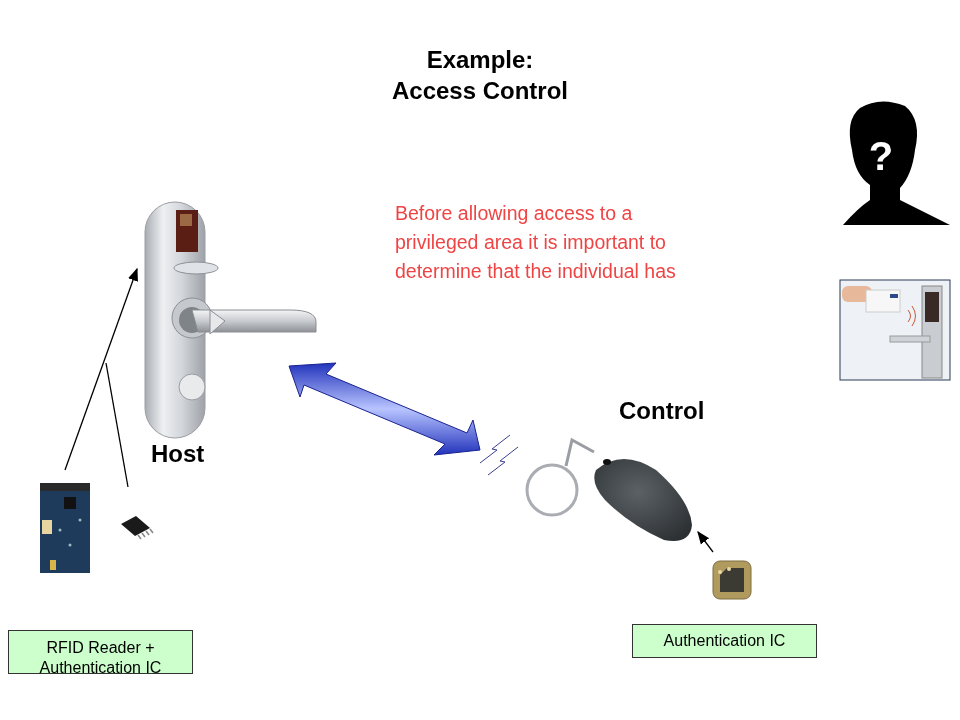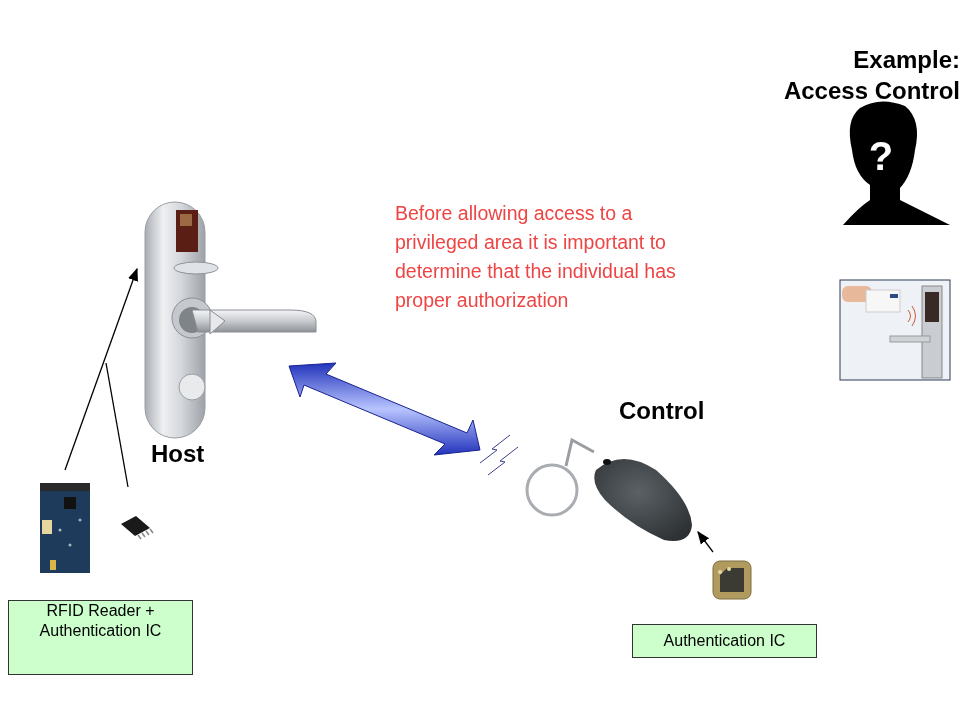--- a/index.html
+++ b/index.html
@@ -1,37 +1,36 @@
 <!DOCTYPE html>
 <html><head>
 <meta charset="utf-8">
 <style>
   html, body { margin: 0; padding: 0; background: #ffffff; }
   body { width: 960px; height: 720px; position: relative; overflow: hidden; font-family: "Liberation Sans", sans-serif; }
   .abs { position: absolute; }
   .title { left: 0; width: 960px; top: 44px; text-align: center; font-weight: bold; font-size: 24px; line-height: 31px; color: #000; }
-  .title div { margin-left: 0; text-align: right; }
+  .title div { margin-left: 0; }
   .para { left: 395px; top: 199px; width: 360px; font-size: 19.5px; line-height: 29px; color: #ef4444; }
   .label-big { font-weight: bold; font-size: 24px; color: #000; }
   .box { background: #ccffcc; border: 1px solid #333; text-align: center; font-size: 16px; line-height: 20px; color: #000; box-sizing: border-box; }
   svg { position: absolute; left: 0; top: 0; }
 </style>
 </head>
 <body>
 
 <div class="abs title">
   <div>Example:</div>
   <div>Access Control</div>
 </div>
 
 <div class="abs para">
   <div>Before allowing access to a</div>
   <div>privileged area it is important to</div>
   <div>determine that the individual has</div>
-  <div>proper authorization</div>
 </div>
 
 <svg width="960" height="720" viewBox="0 0 960 720">
   <defs>
     <linearGradient id="metal" x1="0" x2="1" y1="0" y2="0">
       <stop offset="0" stop-color="#a9adb3"></stop>
       <stop offset="0.3" stop-color="#eef0f2"></stop>
       <stop offset="0.6" stop-color="#d4d7db"></stop>
       <stop offset="1" stop-color="#9ea2a8"></stop>
     </linearGradient>
@@ -128,19 +127,19 @@
     <rect x="922" y="286" width="20" height="92" fill="#c9ccd0" stroke="#888"></rect>
     <rect x="925" y="292" width="14" height="30" fill="#3a2a26"></rect>
     <rect x="890" y="336" width="40" height="6" fill="#cfd2d6" stroke="#999"></rect>
     <path d="M908,310 q5,6 0,12 M912,306 q7,10 0,20" stroke="#c85a3a" fill="none"></path>
   </g>
 </svg>
 
 <div class="abs label-big" style="left:151px; top:440px;">Host</div>
 <div class="abs label-big" style="left:619px; top:397px;">Control</div>
 
-<div class="abs box" style="left:8px; top:600px; width:185px; height:75px; ">
+<div class="abs box" style="left:8px; top:630px; width:185px; height:44px; padding-top:7px;">
   <div>RFID Reader +</div>
   <div>Authentication IC</div>
 </div>
 <div class="abs box" style="left:632px; top:624px; width:185px; height:34px; padding-top:6px;">
   <div>Authentication IC</div>
 </div>
 
 </body></html>

